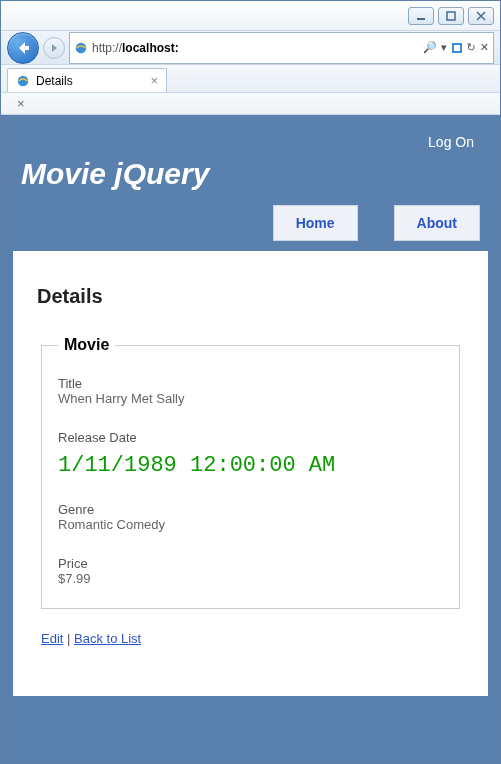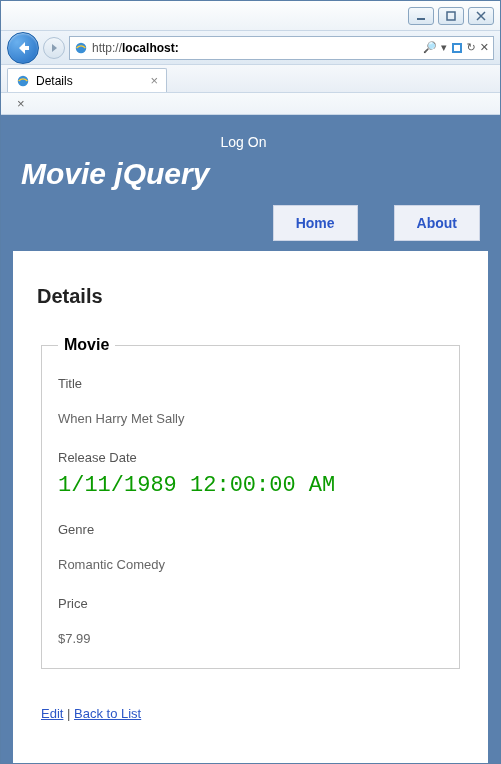--- a/index.html
+++ b/index.html
@@ -6,46 +6,46 @@
 body { font-family: "Segoe UI", "Trebuchet MS", sans-serif; background: #fff; }
 .window { width: 501px; height: 764px; border: 1px solid #5a7fa8; background: #fff; display: flex; flex-direction: column; }
 .titlebar { height: 30px; background: linear-gradient(#fdfefe, #eef3f8); border-bottom: 1px solid #c9d7e6; display: flex; justify-content: flex-end; align-items: center; padding: 0 6px; gap: 4px; }
 .winbtn { width: 26px; height: 18px; border: 1px solid #8aa6c1; border-radius: 3px; background: linear-gradient(#f5f9fc,#dae7f2); display: flex; align-items: center; justify-content: center; }
 .winbtn svg { width: 10px; height: 10px; }
 .navbar { height: 34px; background: linear-gradient(#eef4fa,#dfe9f3); border-bottom: 1px solid #c9d7e6; display:flex; align-items:center; padding: 0 6px; gap:4px; }
 .backbtn { width: 32px; height: 32px; border-radius: 50%; background: radial-gradient(circle at 30% 30%, #6ab0ee, #1f6bc1); border: 1px solid #1a5fa8; display:flex; align-items:center; justify-content:center; box-shadow: inset 0 1px 2px rgba(255,255,255,.5); }
 .backbtn svg { width:16px; height:16px; fill:#fff; }
 .fwdbtn { width: 22px; height:22px; border-radius:50%; background:linear-gradient(#f0f5fa,#d8e4ef); border:1px solid #b0c3d6; display:flex;align-items:center;justify-content:center; }
 .fwdbtn svg{width:10px;height:10px;fill:#8a9fb4;}
-.addrbar { flex:1; height:24px; border:1px solid #9fb5cc; background:#fff; display:flex; align-items:center; padding:0 4px; gap:4px; font-size:12px; }
+.addrbar { flex:1; height:32px; border:1px solid #9fb5cc; background:#fff; display:flex; align-items:center; padding:0 4px; gap:4px; font-size:12px; }
 .ieicon { width:14px;height:14px; }
 .addr-text { flex:1; white-space:nowrap; overflow:hidden; color:#555; }
 .addr-text b { color:#000; }
 .addrctrl { display:flex; align-items:center; gap:4px; color:#555;}
 .addrctrl span { font-size:11px;}
 .tabstrip { height:28px; background:linear-gradient(#f5f8fb,#e8eef5); border-bottom:1px solid #c9d7e6; display:flex; align-items:flex-end; padding-left:6px; }
 .tab { height:24px; background:#fff; border:1px solid #b5c6d8; border-bottom:none; border-radius:2px 2px 0 0; padding:0 8px; display:flex; align-items:center; gap:6px; font-size:12px; min-width:160px; position:relative; }
 .tab-close { margin-left:auto; color:#888; font-size:13px; }
 .favrow { height:22px; background:linear-gradient(#f7fafc,#eef3f8); border-bottom:1px solid #c9d7e6; display:flex; align-items:center; padding-left:16px; font-size:13px; color:#666;}
 .viewport { flex:1; overflow-y:scroll; overflow-x:hidden; background:#fff; }
 .page { background:#5a80ad; padding:12px; min-height:720px;}
-.logrow { text-align:center; padding:6px 14px 0 0; }
+.logrow { text-align:right; padding:6px 14px 0 0; }
 .logrow a { color:#fff; text-decoration:none; font-size:14px; font-family:"Trebuchet MS",sans-serif;}
 h1.sitetitle { color:#fff; font-family:"Trebuchet MS","Segoe UI",sans-serif; font-weight:bold; font-size:30px; padding:6px 8px 14px 8px; font-style:italic;}
 .navtabs { display:flex; justify-content:flex-end; gap:8px; padding:0 8px 0 0;}
 .navtab { background:#eef1f8; border:1px solid #cdd5e6; padding:9px 22px; color:#2b56c7; font-weight:bold; font-family:"Trebuchet MS",sans-serif; font-size:14px;margin-left:28px;}
 .content { background:#fff; margin-top:10px; padding:34px 24px 50px 24px; }
 h2.details { font-family:"Trebuchet MS",sans-serif; font-size:20px; font-weight:bold; color:#222; margin-bottom:28px;}
 fieldset { border:1px solid #ccc; padding:18px 16px 22px 16px; position:relative; margin:0 4px;}
 legend { font-family:"Trebuchet MS",sans-serif; font-weight:bold; font-size:16px; padding:0 6px; color:#000;}
 .fld-label { color:#555; font-size:13px; margin-top:24px;}
 .fld-label:first-of-type{margin-top:4px;}
-.fld-val { color:#666; font-size:13px; margin-top:20px;}
+.fld-val { color:#666; font-size:13px; margin-top:0;}
 .fld-date { color:#0b9b00; font-size:22px; font-family:Liberation Mono, monospace; margin-top:8px;}
-.actions { margin-top:37px; font-size:13px; padding-left:4px;}
+.actions { margin-top:22px; font-size:13px; padding-left:4px;}
 .actions a { color:#2b56c7; text-decoration:underline;}
 .sep { color:#555; }
 
 .viewport::-webkit-scrollbar{width:17px;}
 .viewport::-webkit-scrollbar-track{background:#f0f0f0;border-left:1px solid #ddd;}
 .viewport::-webkit-scrollbar-thumb{background:#cdd7e2;border:1px solid #adb9c6;border-radius:2px;}
 .viewport::-webkit-scrollbar-button{background:#e8edf3;border:1px solid #c3cede;height:17px;}
 </style>
 </head>
 <body>

